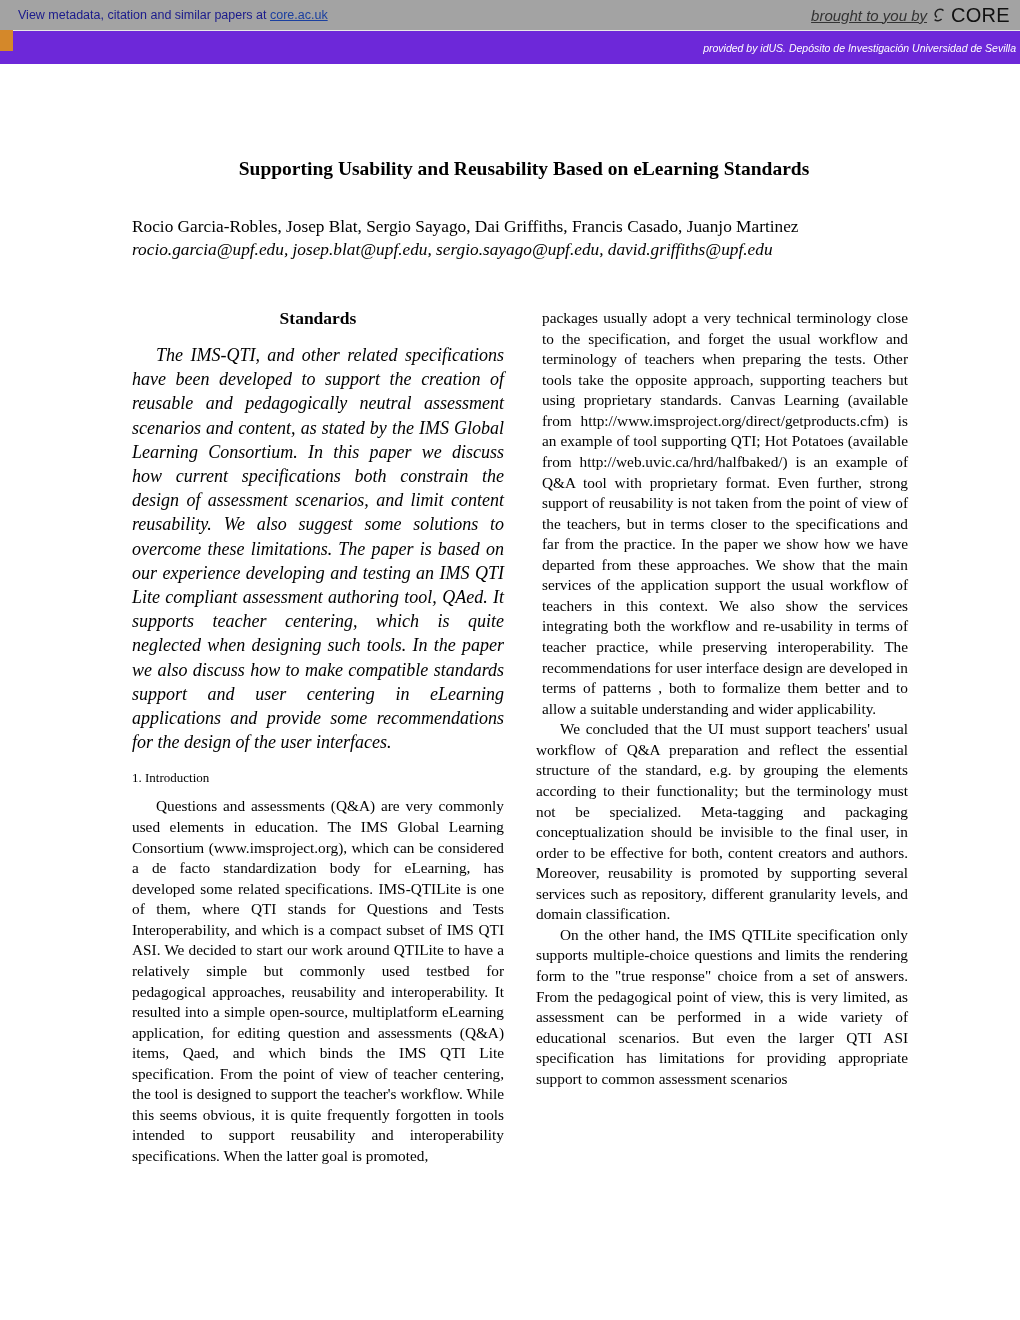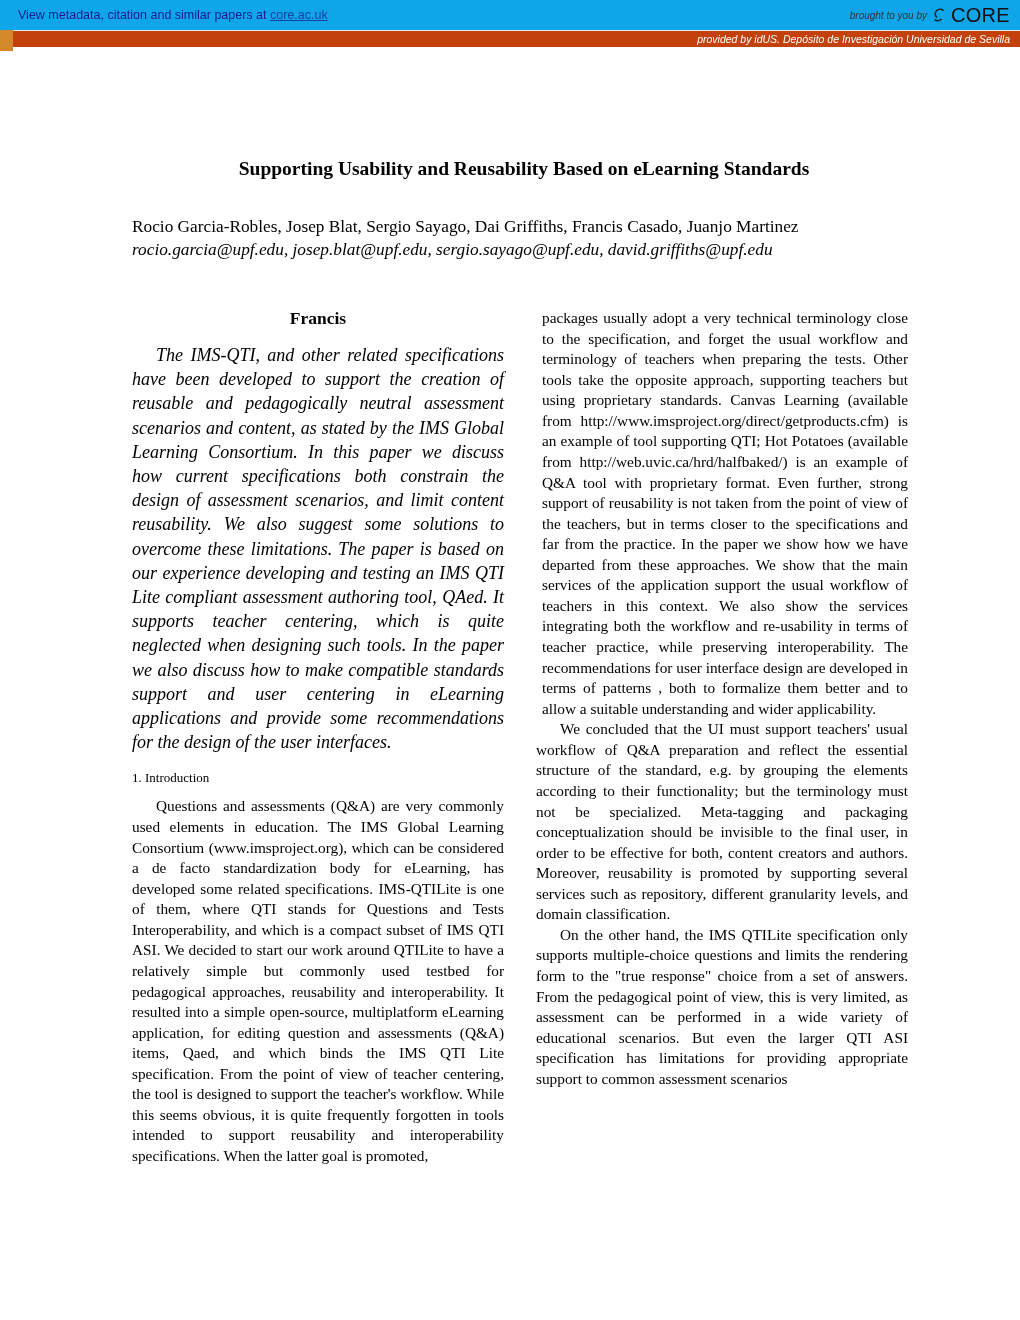--- a/index.html
+++ b/index.html
@@ -20,21 +20,21 @@
   .core-banner {
     position: absolute;
     top: 0; left: 0;
     width: 1020px;
     height: 52px;
     box-sizing: border-box;
   }
   .core-row1 {
     position: relative;
     height: 30px;
-    background: #0ea5e9;
+    background: #a3a3a3;
     border-bottom: 1px solid #e7e7e7;
   }
   .core-row1-inner {
     display: flex;
     align-items: center;
     height: 30px;
     padding: 0 10px 0 18px;
     justify-content: space-between;
   }
   .core-left {
@@ -46,45 +46,46 @@
     color: #1a3fa0;
     text-decoration: underline;
   }
   .core-right {
     display: flex;
     align-items: center;
     gap: 5px;
     font-family: "Liberation Sans", sans-serif;
   }
   .brought {
-    font-size: 10px;
+    font-size: 15px;
     font-style: italic;
     color: #333333;
+    text-decoration: underline;
   }
   .core-logo-mark {
     display: inline-block;
     width: 14px;
     height: 14px;
     position: relative;
   }
   .core-logo-mark svg { display: block; }
   .core-word {
     font-size: 20px;
     font-weight: normal;
     letter-spacing: 0.3px;
     color: #111111;
     text-align: right;
   }
   .core-row2 {
-    height: 16px;
-    background: #c2410c;
+    height: 33px;
+    background: #6d28d9;
     display: flex;
     align-items: center;
     justify-content: flex-end;
-    padding-right: 10px;
+    padding-right: 4px;
     box-sizing: border-box;
   }
   .core-row2 span {
     font-family: "Liberation Sans", sans-serif;
     font-size: 10.5px;
     font-style: italic;
     color: #ffffff;
   }
   
   .core-row2-stripe {
@@ -206,21 +207,21 @@
   <h1 class="title">Supporting Usability and Reusability Based on eLearning Standards</h1>
 
   <div class="authors-block">
     <div class="authors">Rocio Garcia-Robles, Josep Blat, Sergio Sayago, Dai Griffiths, Francis Casado, Juanjo Martinez</div>
     <div class="emails">rocio.garcia@upf.edu, josep.blat@upf.edu, sergio.sayago@upf.edu, david.griffiths@upf.edu</div>
   </div>
 
   <div class="columns">
 
     <div class="col col-left">
-      <div class="abstract-head">Francis</div>
+      <div class="abstract-head">Standards</div>
       <div class="abstract-body">The IMS-QTI, and other related specifications have been developed to support the creation of reusable and pedagogically neutral assessment scenarios and content, as stated by the IMS Global Learning Consortium. In this paper we discuss how current specifications both constrain the design of assessment scenarios, and limit content reusability. We also suggest some solutions to overcome these limitations. The paper is based on our experience developing and testing an IMS QTI Lite compliant assessment authoring tool, QAed. It supports teacher centering, which is quite neglected when designing such tools. In the paper we also discuss how to make compatible standards support and user centering in eLearning applications and provide some recommendations for the design of the user interfaces.</div>
 
       <div class="section-head">1. Introduction</div>
       <p class="body">Questions and assessments (Q&amp;A) are very commonly used elements in education. The IMS Global Learning Consortium (www.imsproject.org), which can be considered a de facto standardization body for eLearning, has developed some related specifications. IMS-QTILite is one of them, where QTI stands for Questions and Tests Interoperability, and which is a compact subset of IMS QTI ASI. We decided to start our work around QTILite to have a relatively simple but commonly used testbed for pedagogical approaches, reusability and interoperability. It resulted into a simple open-source, multiplatform eLearning application, for editing question and assessments (Q&amp;A) items, Qaed, and which binds the IMS QTI Lite specification. From the point of view of teacher centering, the tool is designed to support the teacher's workflow. While this seems obvious, it is quite frequently forgotten in tools intended to support reusability and interoperability specifications. When the latter goal is promoted,</p>
     </div>
 
     <div class="col col-right">
       <p class="body cont">packages usually adopt a very technical terminology close to the specification, and forget the usual workflow and terminology of teachers when preparing the tests. Other tools take the opposite approach, supporting teachers but using proprietary standards. Canvas Learning (available from http://www.imsproject.org/direct/getproducts.cfm) is an example of tool supporting QTI; Hot Potatoes (available from http://web.uvic.ca/hrd/halfbaked/) is an example of Q&amp;A tool with proprietary format. Even further, strong support of reusability is not taken from the point of view of the teachers, but in terms closer to the specifications and far from the practice. In the paper we show how we have departed from these approaches. We show that the main services of the application support the usual workflow of teachers in this context. We also show the services integrating both the workflow and re-usability in terms of teacher practice, while preserving interoperability. The recommendations for user interface design are developed in terms of patterns , both to formalize them better and to allow a suitable understanding and wider applicability.</p>
       <p class="body">We concluded that the UI must support teachers' usual workflow of Q&amp;A preparation and reflect the essential structure of the standard, e.g. by grouping the elements according to their functionality; but the terminology must not be specialized. Meta-tagging and packaging conceptualization should be invisible to the final user, in order to be effective for both, content creators and authors. Moreover, reusability is promoted by supporting several services such as repository, different granularity levels, and domain classification.</p>
       <p class="body">On the other hand, the IMS QTILite specification only supports multiple-choice questions and limits the rendering form to the "true response" choice from a set of answers. From the pedagogical point of view, this is very limited, as assessment can be performed in a wide variety of educational scenarios. But even the larger QTI ASI specification has limitations for providing appropriate support to common assessment scenarios</p>

